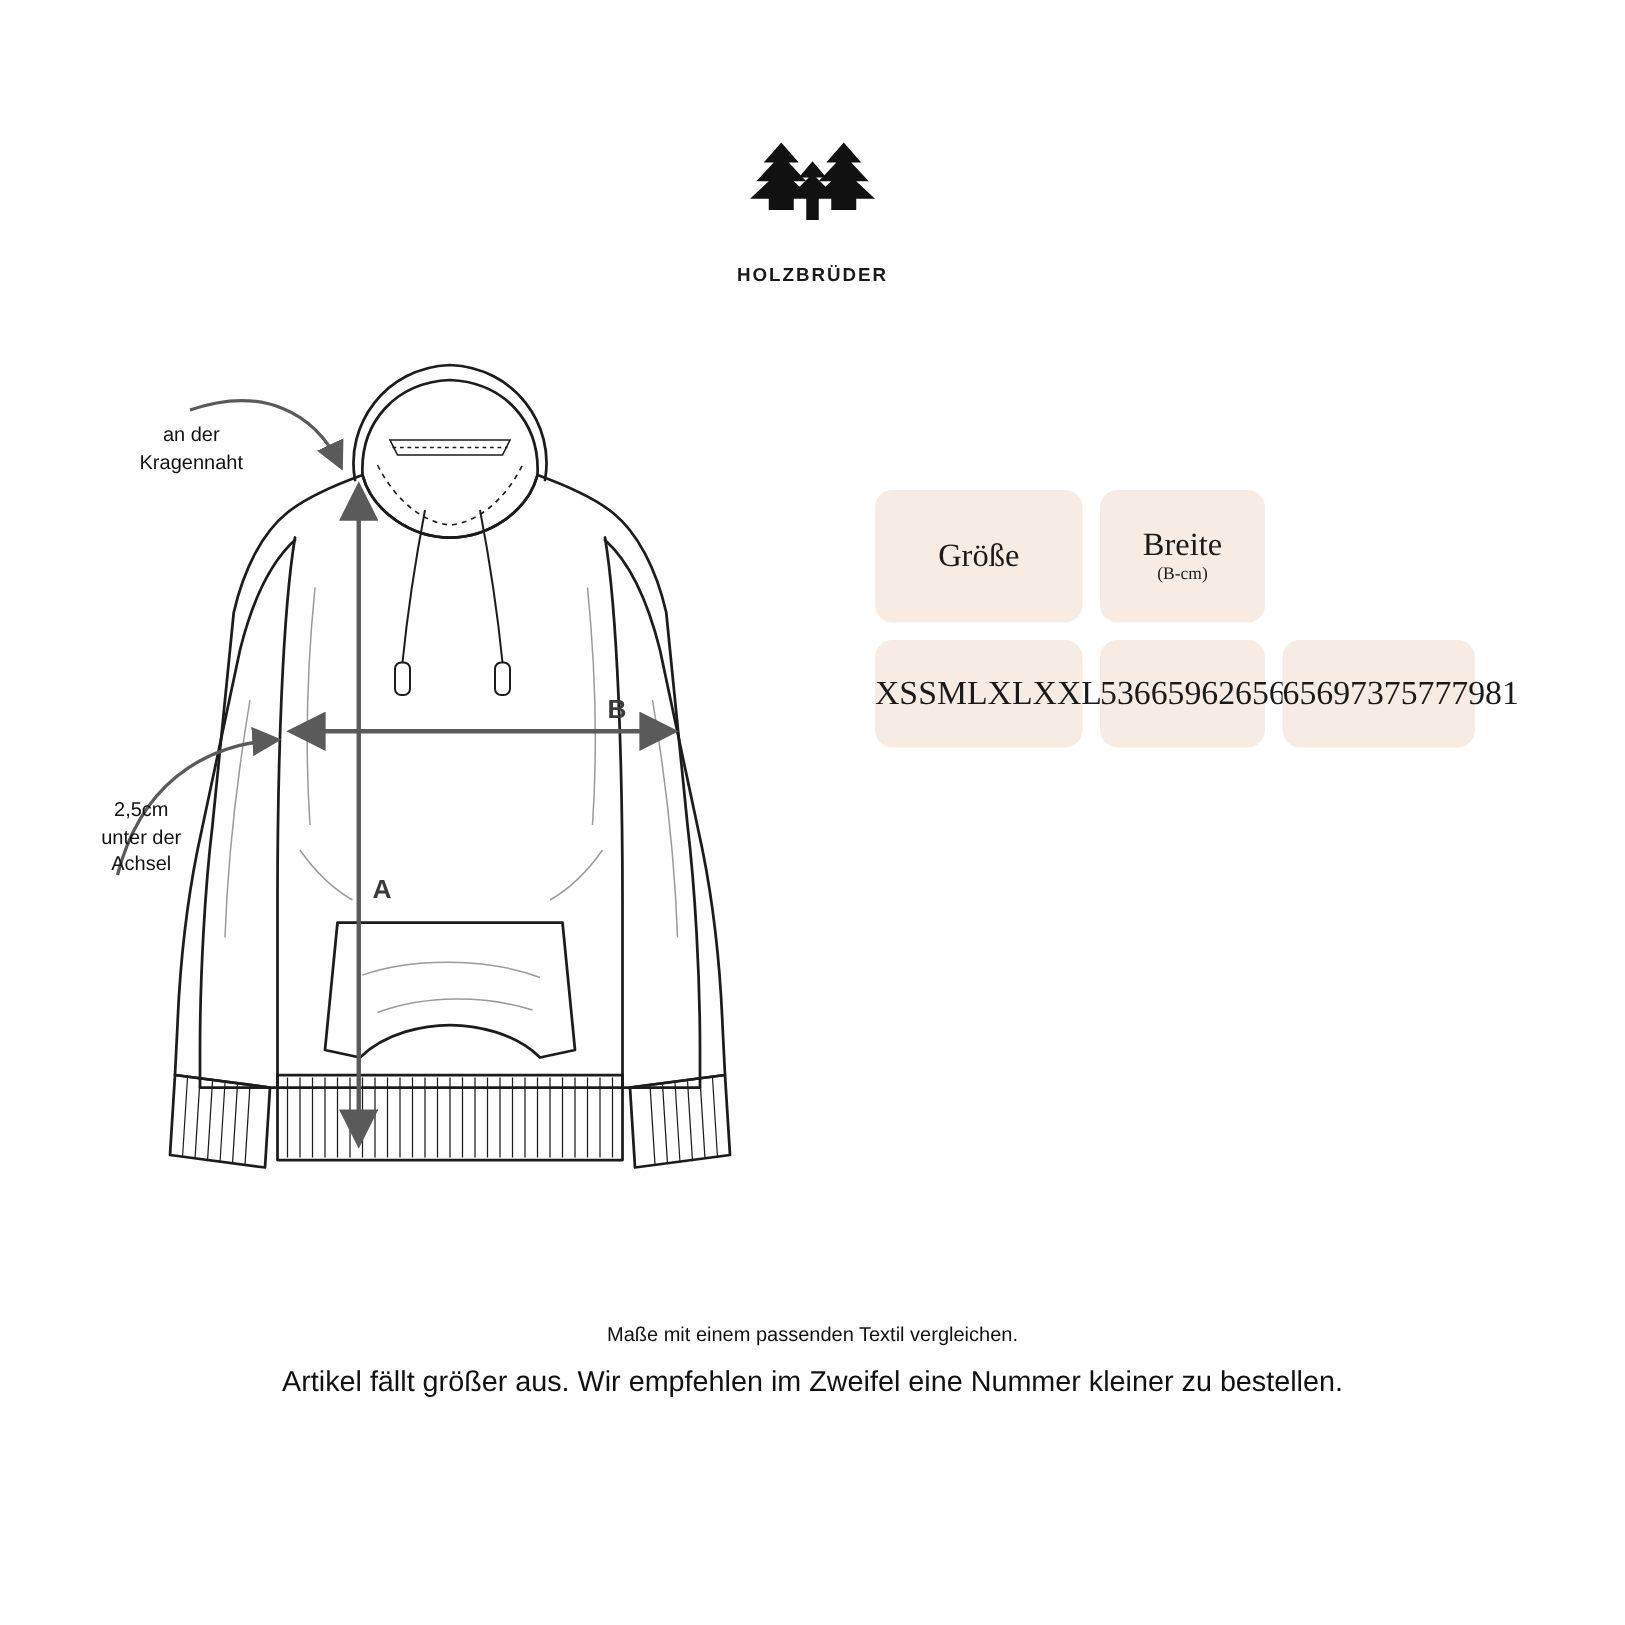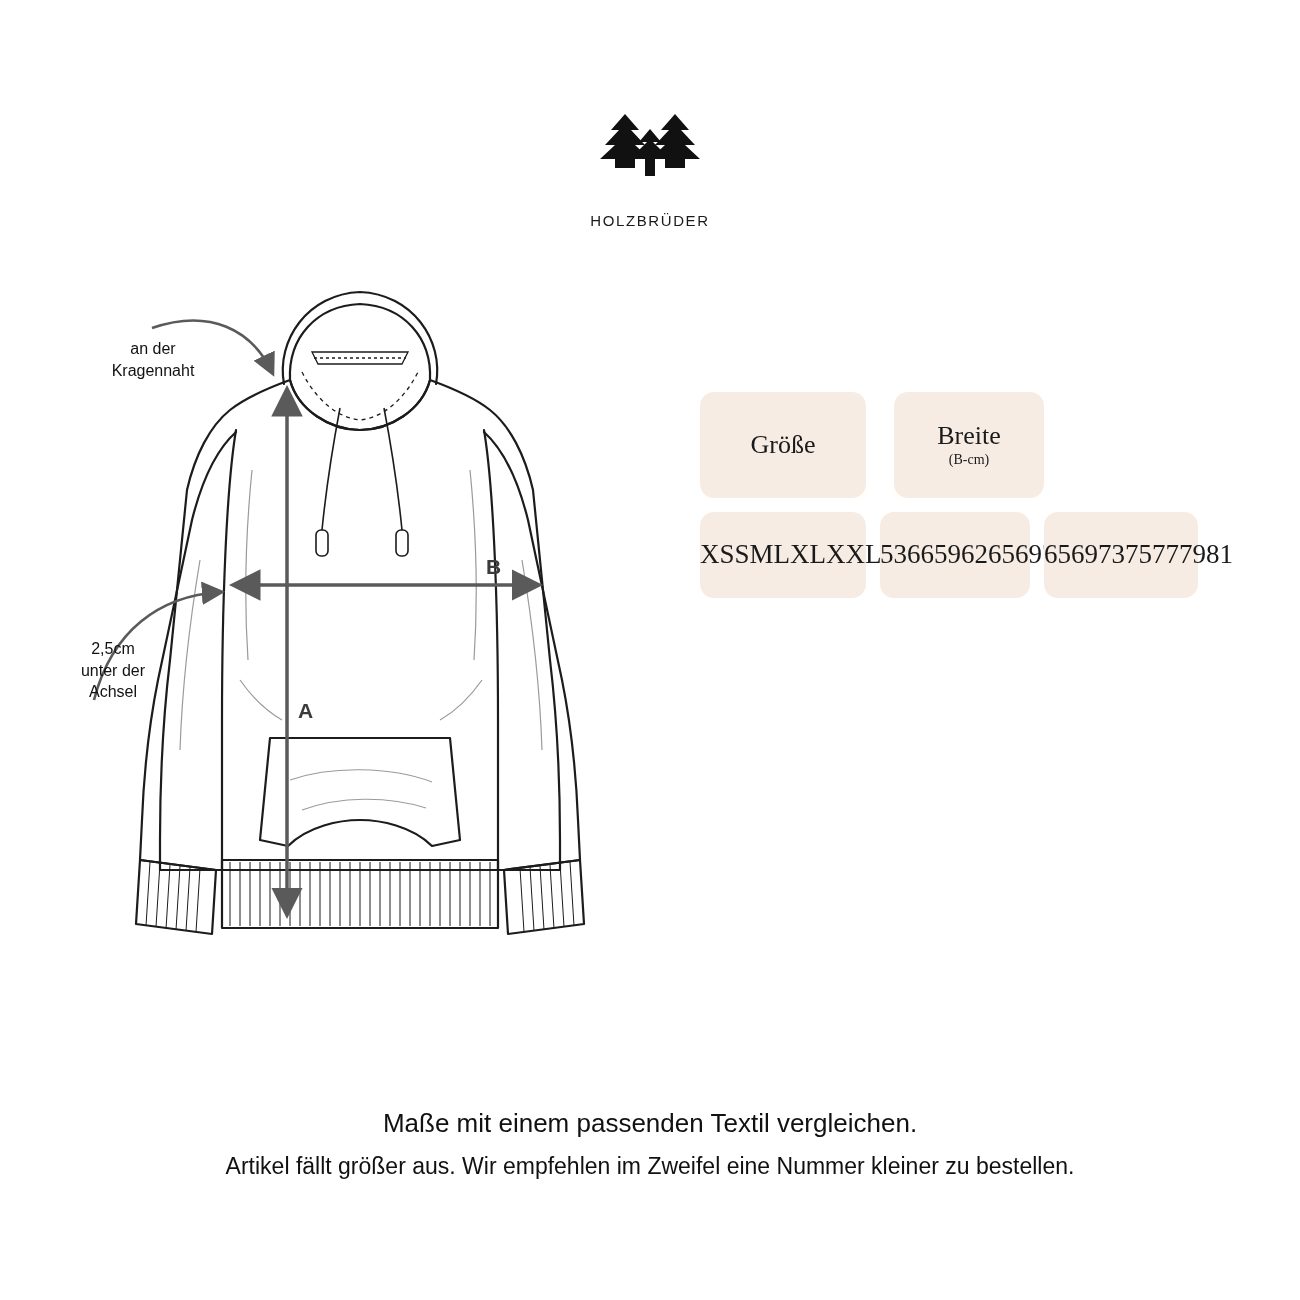--- a/index.html
+++ b/index.html
@@ -20,20 +20,21 @@
     inset: 0;
   }
 
   
   .brand {
     position: absolute;
     top: 96px;
     left: 0;
     width: 1300px;
     text-align: center;
+    font-weight: bold;
   }
   .brand-mark {
     display: block;
     margin: 0 auto;
   }
   .brand-name {
     display: block;
     margin-top: 6px;
     font-size: 15px;
     letter-spacing: 1.6px;
@@ -57,21 +58,21 @@
 
   
   .table {
     position: absolute;
     top: 392px;
     left: 700px;
     width: 500px;
   }
   .t-head {
     display: flex;
-    gap: 28px;
+    gap: 14px;
   }
   .t-head .cell {
     background: #f6ece4;
     border-radius: 14px;
     height: 106px;
     display: flex;
     flex-direction: column;
     align-items: center;
     justify-content: center;
     font-family: "Liberation Serif", serif;
@@ -80,21 +81,21 @@
     font-size: 26px;
     color: #1a1a1a;
     line-height: 1.1;
   }
   .t-head .cell .h2 {
     font-size: 14px;
     color: #1a1a1a;
     margin-top: 2px;
   }
   .col-size { width: 166px; }
-  .col-w   { width: 150px; }
+  .col-w   { width: 132px; }
   .col-h   { width: 154px; }
 
   .t-body {
     display: flex;
     gap: 14px;
     margin-top: 14px;
   }
   .t-body .col {
     background: #f6ece4;
     border-radius: 14px;
@@ -136,21 +137,21 @@
   
   .notes {
     position: absolute;
     top: 1060px;
     left: 0;
     width: 1300px;
     text-align: center;
     font-family: "Liberation Sans", sans-serif;
     color: #111111;
   }
-  .notes .n1 { font-size: 26px; margin-top: 48px; }
+  .notes .n1 { font-size: 16px; }
   .notes .n2 { font-size: 23px; margin-top: 14px; }
 
   .letter {
     font-family: "Liberation Sans", sans-serif;
     font-weight: bold;
     font-size: 21px;
     fill: #3b3b3b;
   }
 </style>
 </head>

